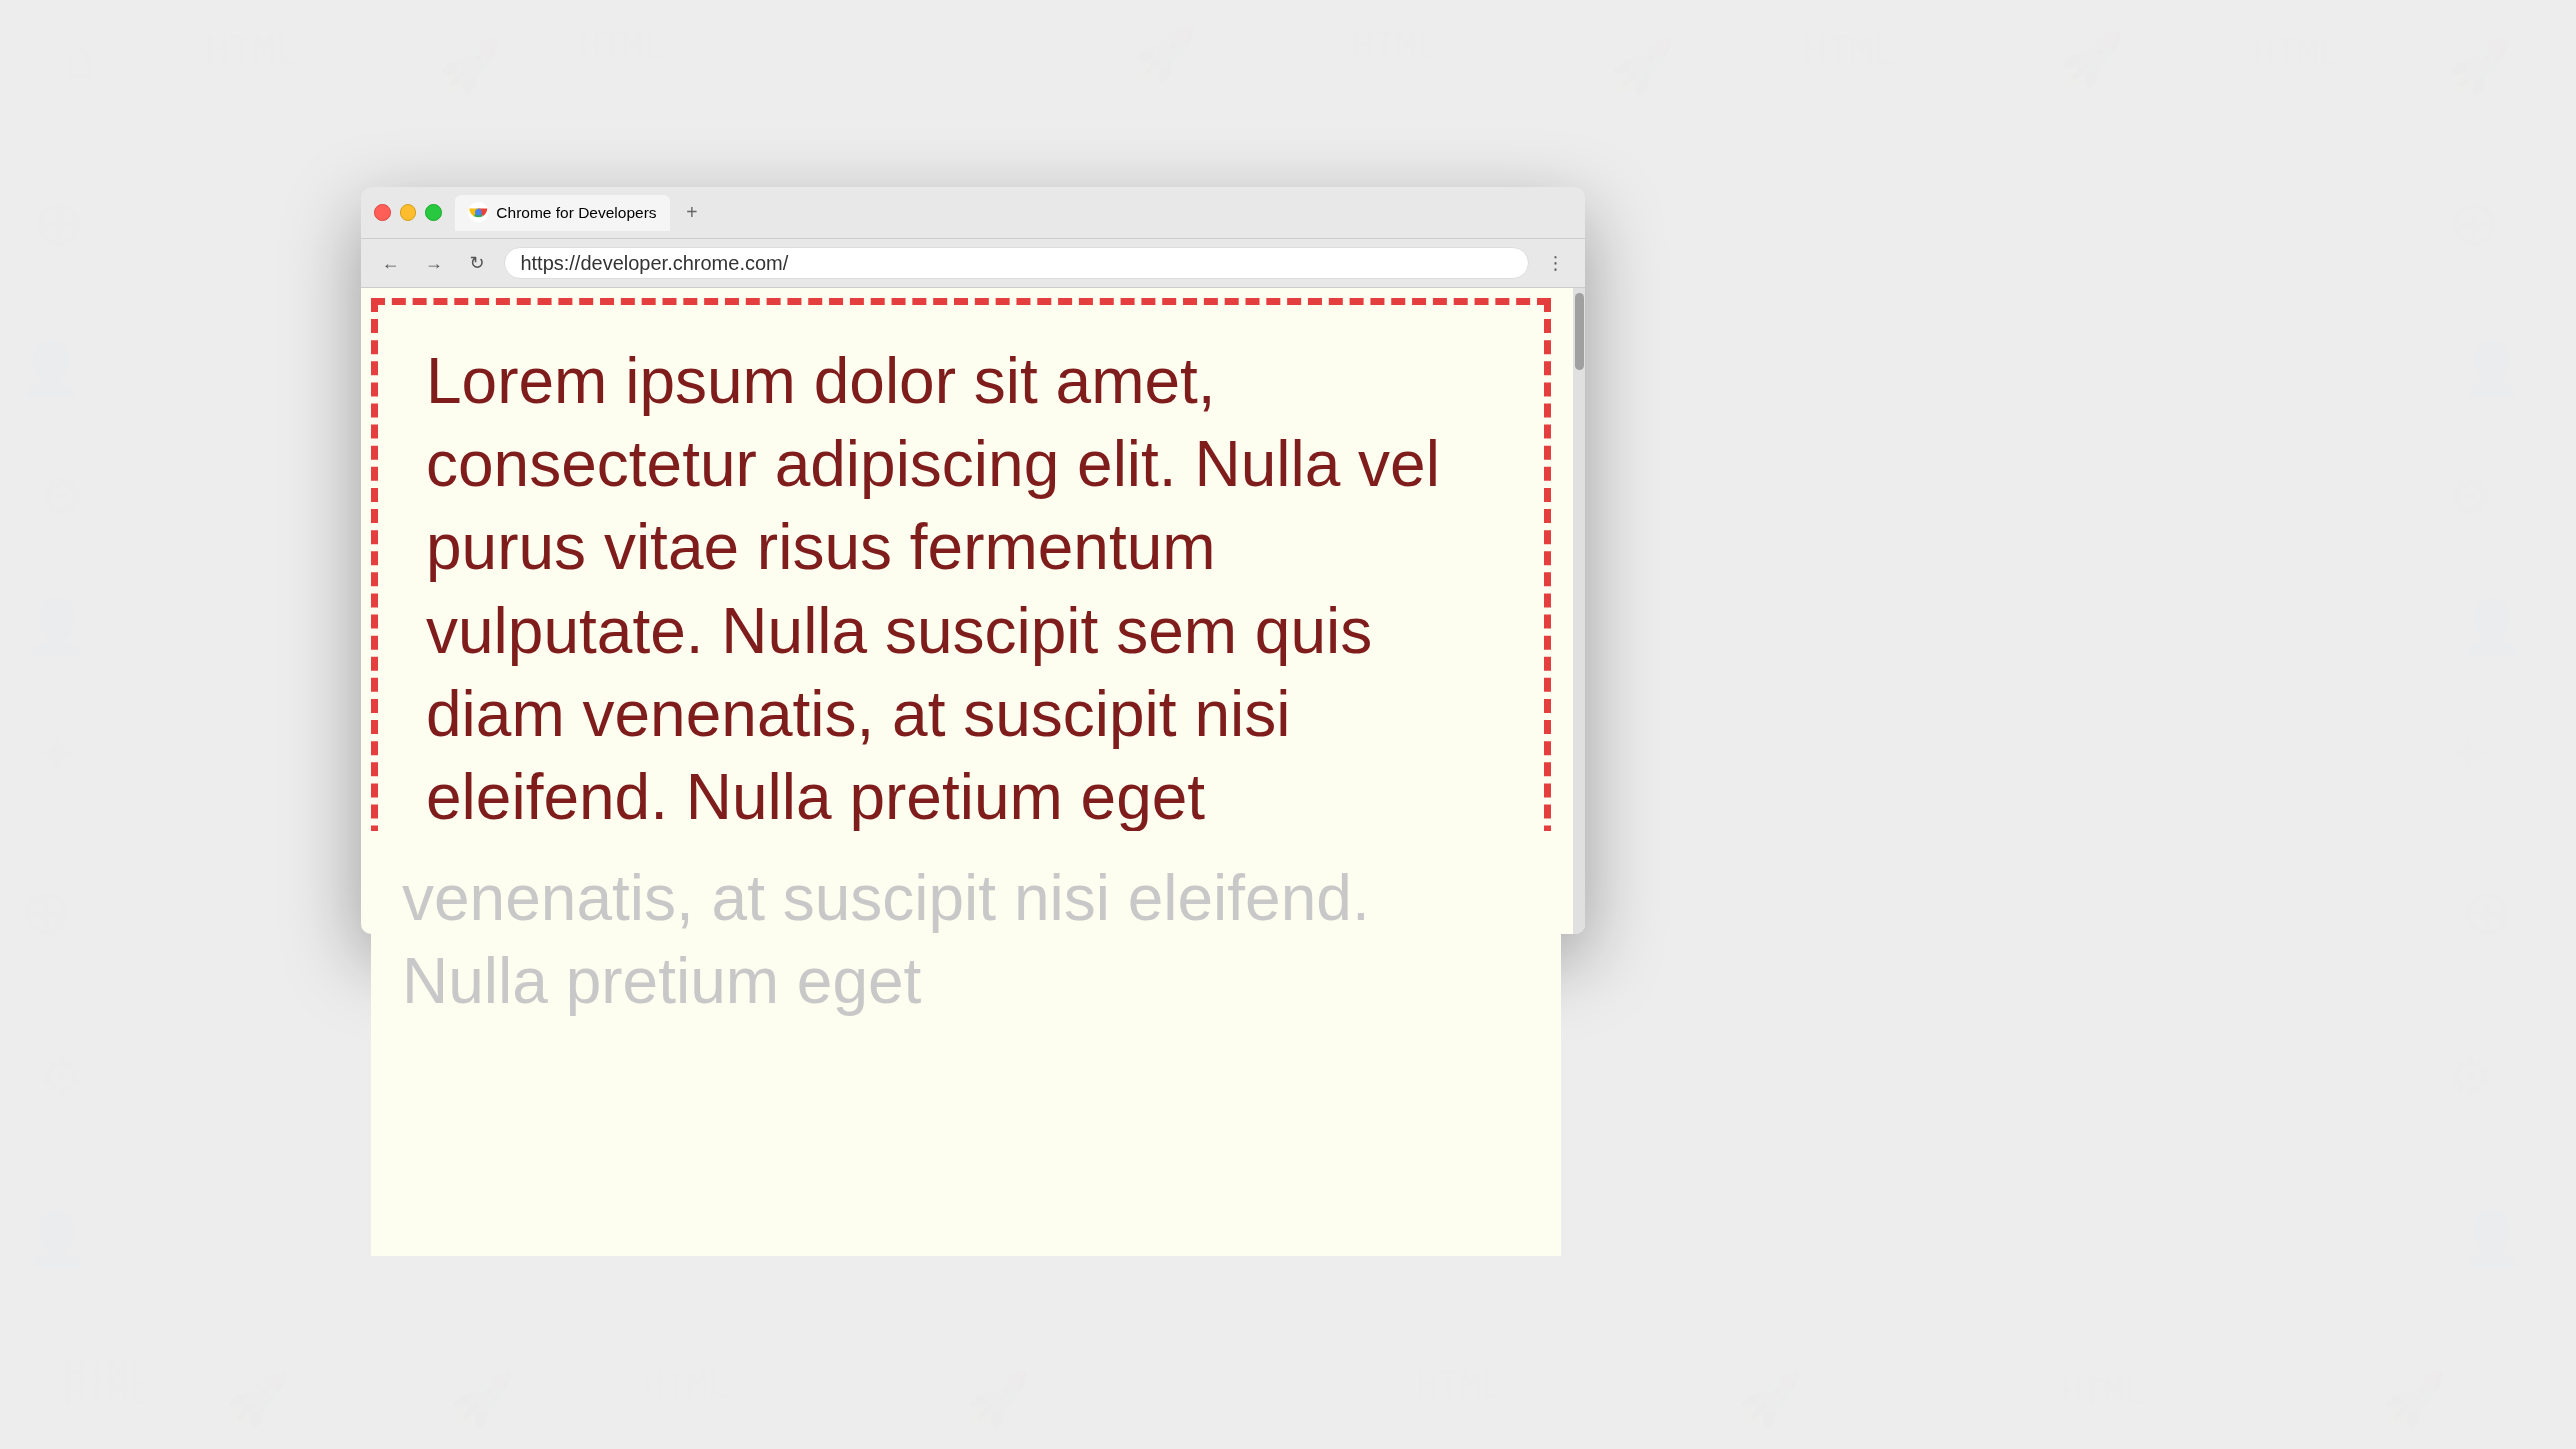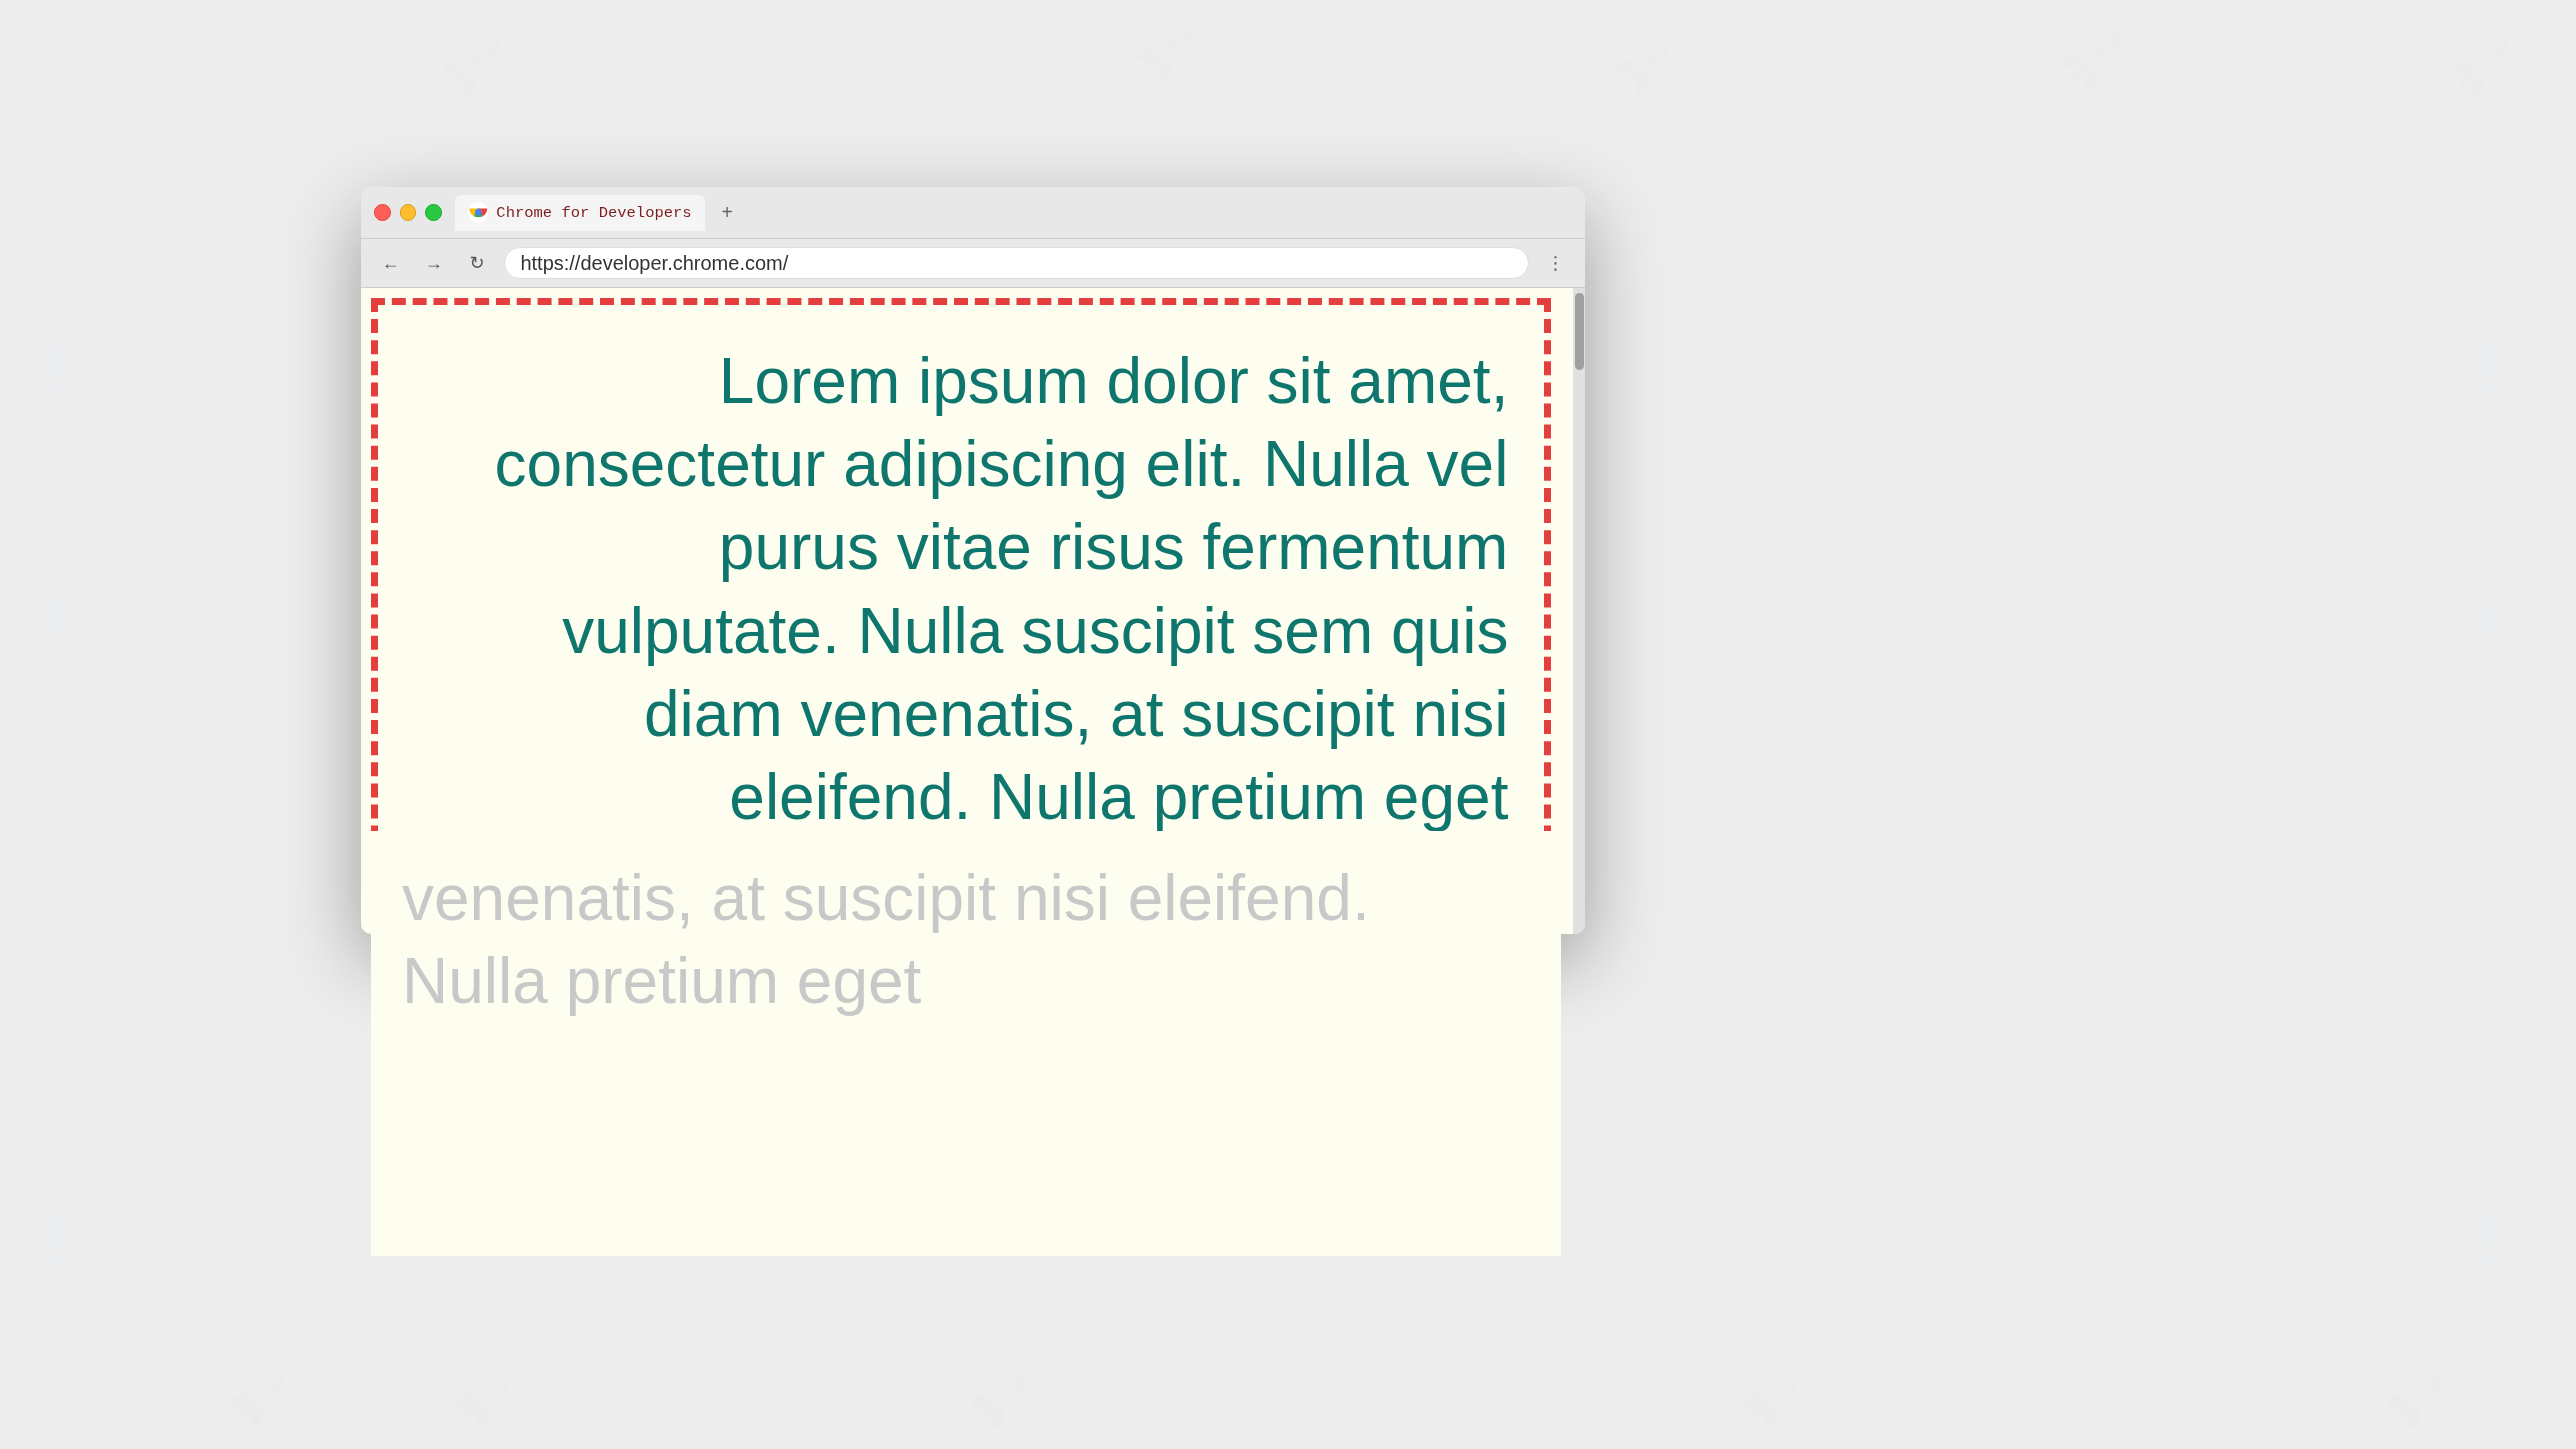--- a/index.html
+++ b/index.html
@@ -83,23 +83,22 @@
       min-width: 193px;
     }
 
     .chrome-logo {
       width: 20.6px;
       height: 20.6px;
     }
 
     .tab-title {
       font-size: 15.5px;
-      color: #7f1d1d;
+      color: #000000;
       white-space: nowrap;
-      font-family: Liberation Mono, monospace;
     }
 
     .new-tab-btn {
       width: 32px;
       height: 32px;
       display: flex;
       align-items: center;
       justify-content: center;
       border-radius: 50%;
       cursor: pointer;
@@ -197,24 +196,23 @@
       right: 22px;
       bottom: 10.3px;
       border: 7.7px dashed #e53e3e;
       background: transparent;
       pointer-events: none;
     }
 
     .lorem-text {
       font-size: 64px;
       line-height: 1.3;
-      color: #0f766e;
+      color: #7f1d1d;
       font-weight: 400;
       padding: 26px 39px;
-      text-align: right;
     }
   </style>
 </head>
 <body>
 
 <div class="bg-pattern">
 
   <svg width="2576" height="1449" xmlns="http://www.w3.org/2000/svg" style="position:absolute;top:0;left:0;opacity:0.1;" viewBox="0 0 4000 2250">
 
     <text x="100" y="120" font-size="80" fill="#888" font-family="monospace">⌂</text>

